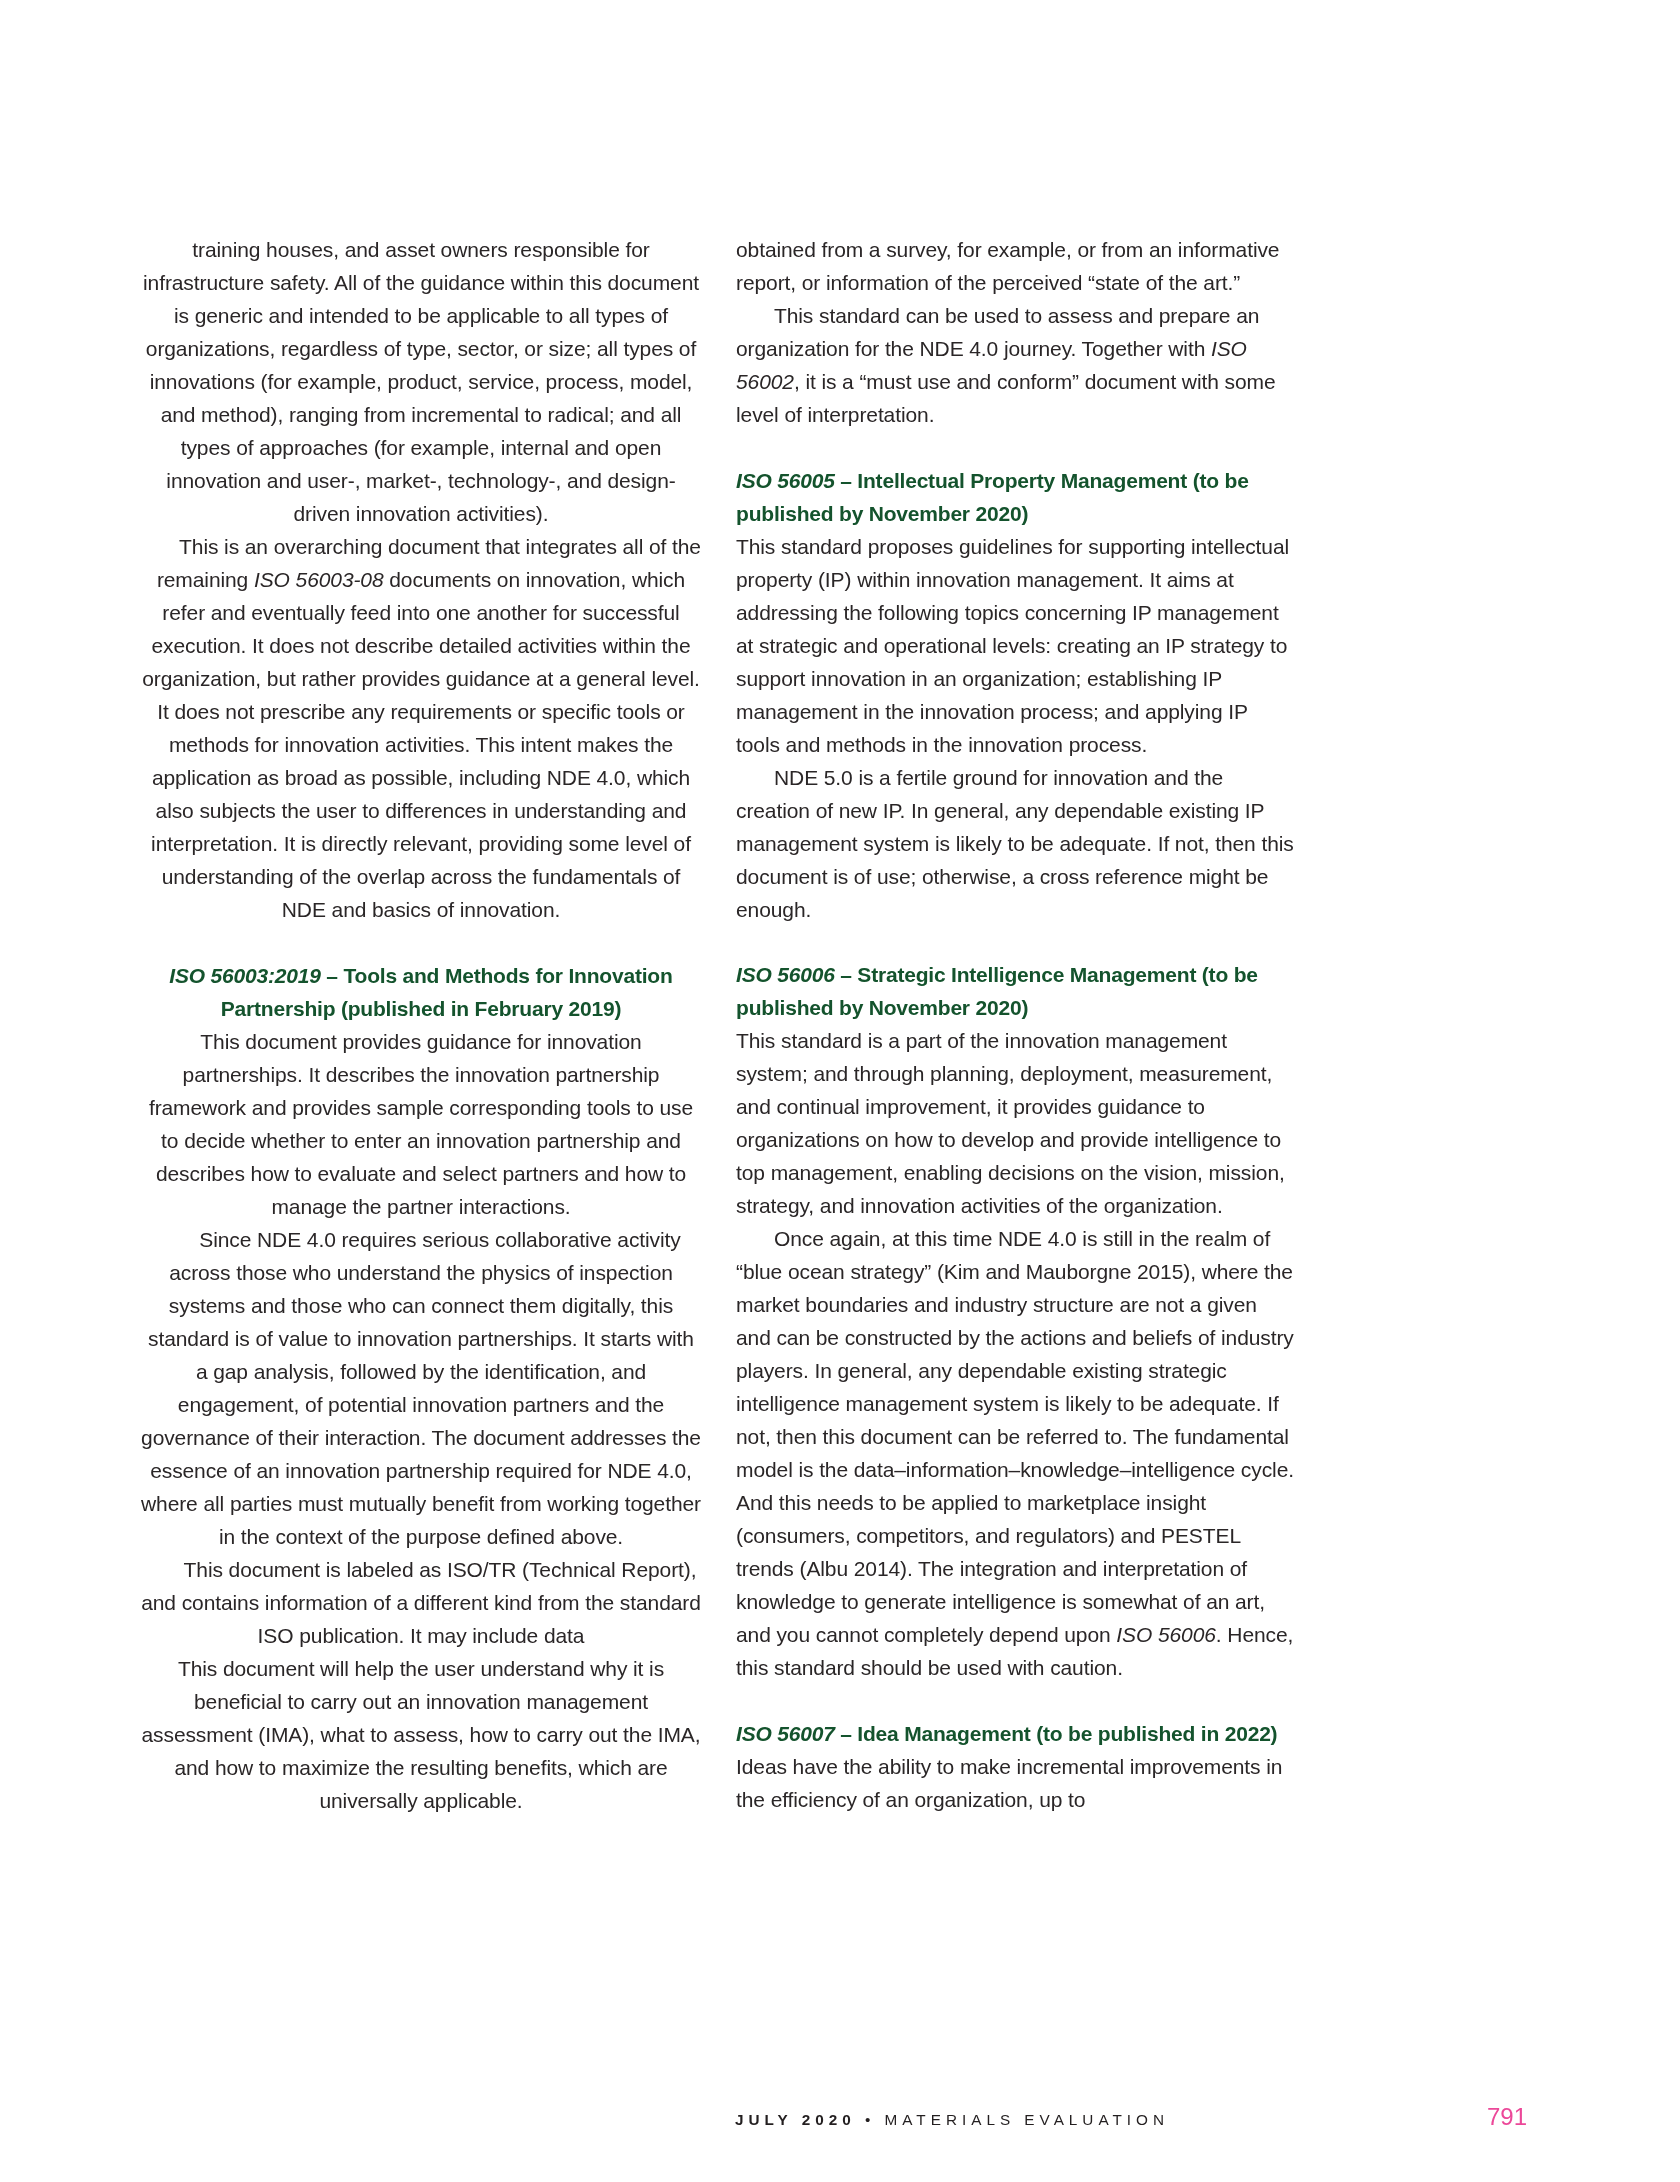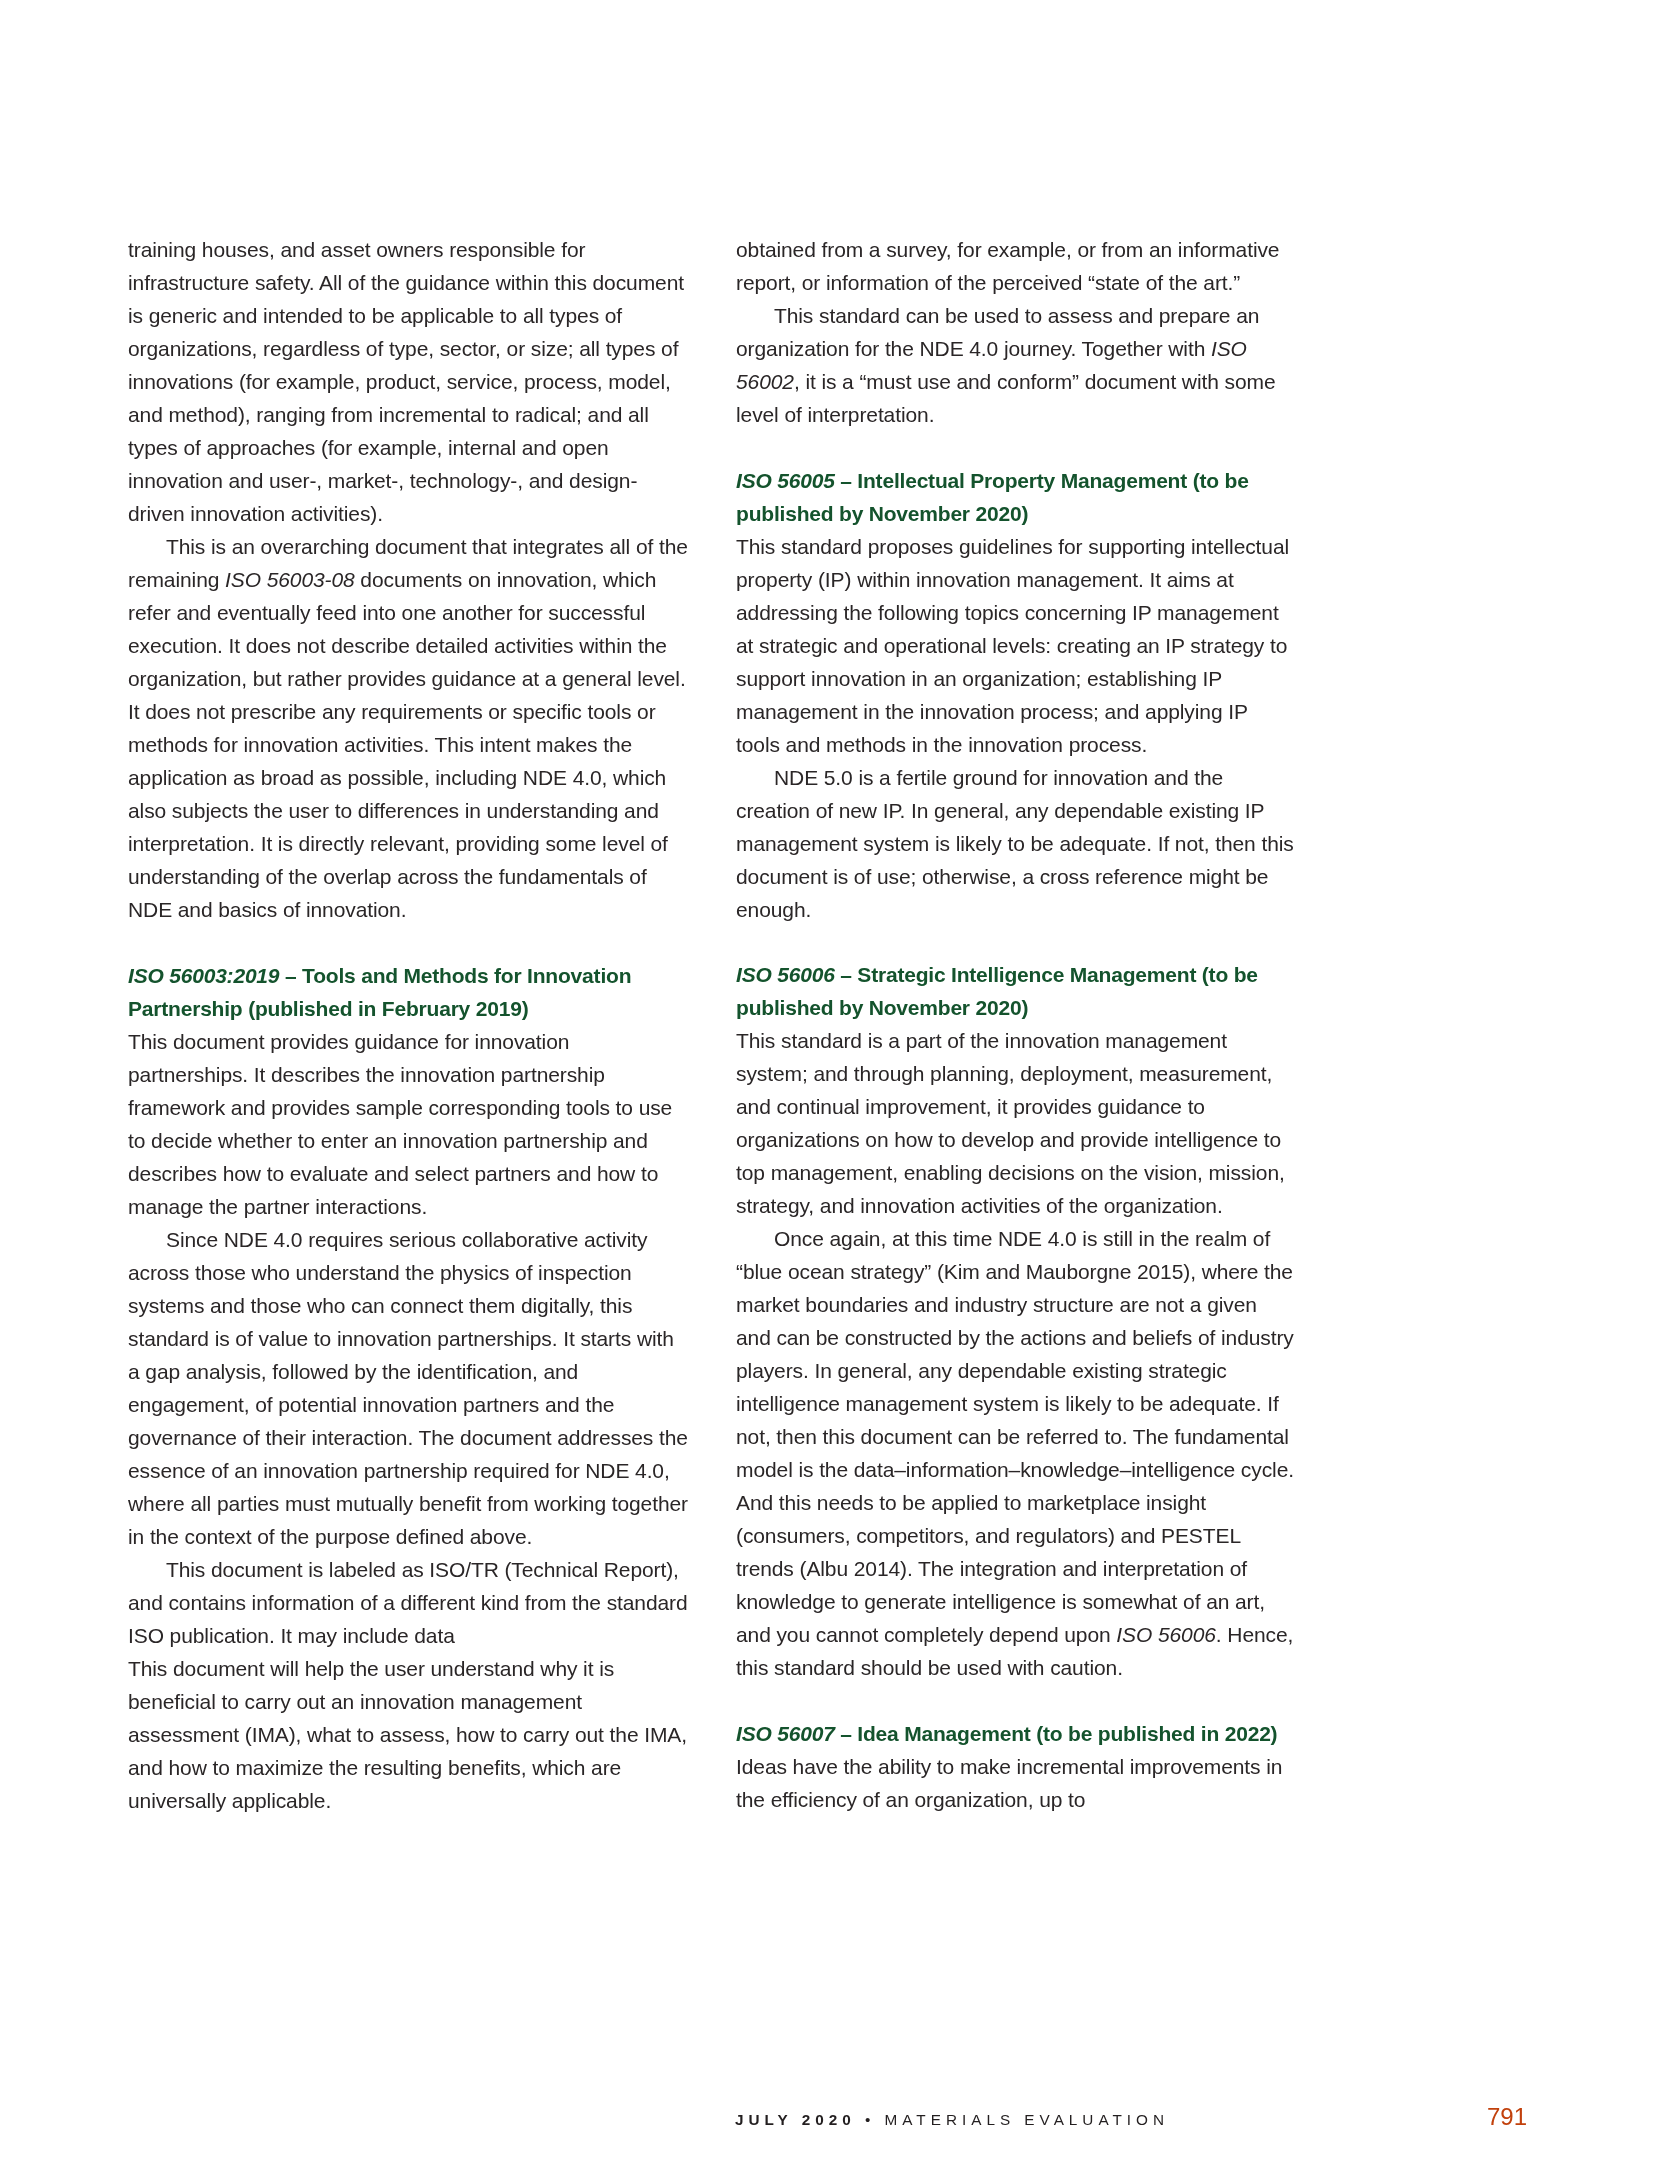--- a/index.html
+++ b/index.html
@@ -13,21 +13,21 @@
       color: #2a2627;
     }
     .column {
       position: absolute;
       top: 233px;
       width: 560px;
       font-size: 21px;
       line-height: 33px;
       letter-spacing: -0.1px;
     }
-    .col-left { left: 128px; }
+    .col-left { left: 141px; text-align: center; }
     .col-right { left: 736px; }
     .para { margin: 0; }
     .para.indent { text-indent: 38px; }
     .section-heading {
       margin: 32.5px 0 0 0;
       color: #14532d;
       font-weight: bold;
       font-size: 21px;
       line-height: 33px;
       letter-spacing: -0.2px;
@@ -51,21 +51,21 @@
       letter-spacing: 5px;
       color: #231f20;
       white-space: nowrap;
     }
     .footer-journal .issue { font-weight: bold; }
     .footer-page {
       position: absolute;
       left: 1487px;
       top: 1.9px;
       font-size: 24px;
-      color: #c2410c;
+      color: #ec4899;
     }
   </style>
 </head>
 <body>
 
 <div class="column col-left">
   <p class="para">training houses, and asset owners responsible for infrastructure safety. All of the guidance within this document is generic and intended to be applicable to all types of organizations, regardless of type, sector, or size; all types of innovations (for example, product, service, process, model, and method), ranging from incremental to radical; and all types of approaches (for example, internal and open innovation and user-, market-, technology-, and design-driven innovation activities).</p>
   <p class="para indent"><span>This is an overarching document that integrates all of the remaining </span><span class="em">ISO 56003-08</span><span> documents on innovation, which refer and eventually feed into one another for successful execution. It does not describe detailed activities within the organization, but rather provides guidance at a general level. It does not prescribe any requirements or specific tools or methods for innovation activities. This intent makes the application as broad as possible, including NDE 4.0, which also subjects the user to differences in understanding and interpretation. It is directly relevant, providing some level of understanding of the overlap across the fundamentals of NDE and basics of innovation.</span></p>
 
   <h3 class="section-heading"><span class="std">ISO 56003:2019</span><span> – Tools and Methods for Innovation Partnership (published in February 2019)</span></h3>

